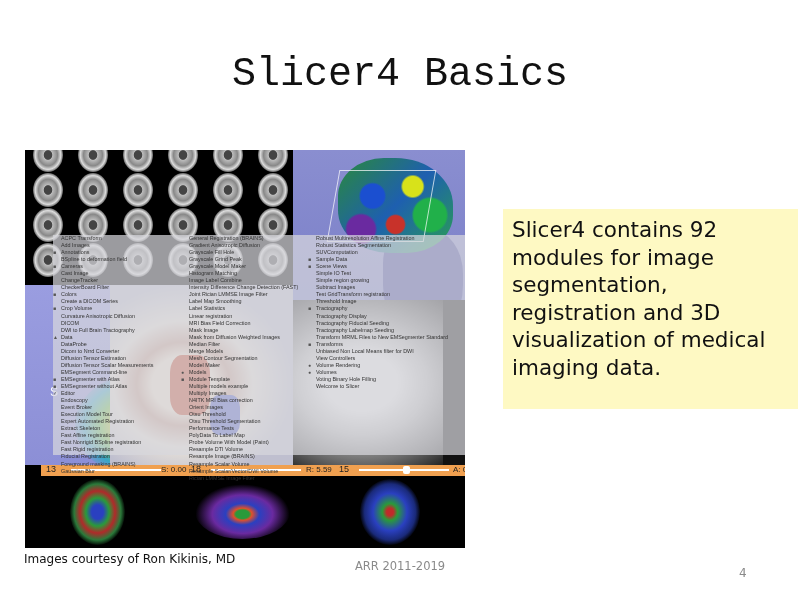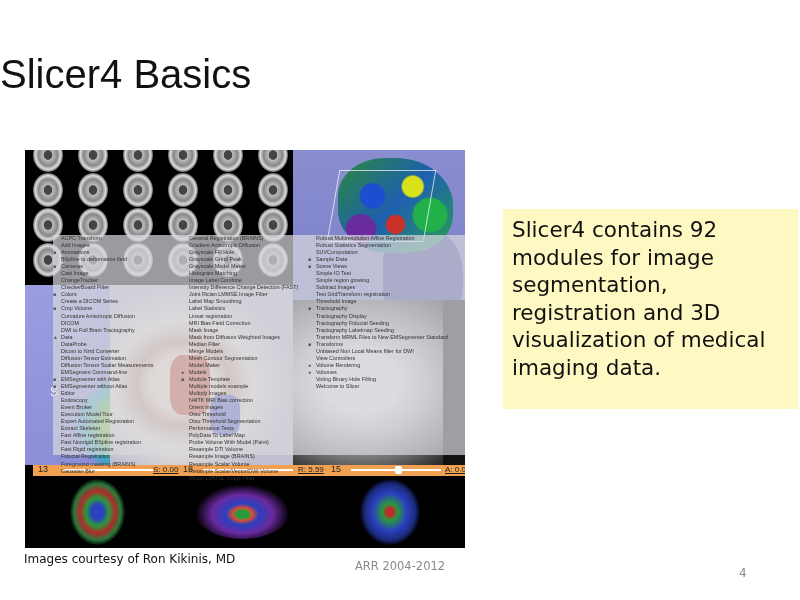--- a/index.html
+++ b/index.html
@@ -1,17 +1,17 @@
 <!DOCTYPE html>
 <html><head>
 <meta charset="utf-8">
 <style>
   html,body{margin:0;padding:0;background:#fff;}
   body{width:800px;height:600px;position:relative;overflow:hidden;font-family:"Liberation Sans",sans-serif;}
-  .title{position:absolute;left:0;top:52px;width:800px;text-align:left;font-size:40px;color:#111;font-family:Liberation Sans, sans-serif;font-weight:normal;letter-spacing:0px;}
+  .title{position:absolute;left:0;top:52px;width:800px;text-align:center;font-size:40px;color:#111;font-family:Liberation Mono, monospace;font-weight:normal;letter-spacing:0px;}
   .composite{position:absolute;left:25px;top:150px;width:440px;height:398px;background:#000;overflow:hidden;}
   
   .mr-grid{position:absolute;left:0;top:0;width:268px;height:135px;background:#000;}
   .mr-cell{position:absolute;width:30px;height:34px;border-radius:50%;
     background:radial-gradient(ellipse at 50% 50%,#444 0 18%,#bbb 22%,#888 45%,#ddd 60%,#555 72%,#000 76%);}
   
   .tracto{position:absolute;left:268px;top:0;width:172px;height:150px;background:linear-gradient(180deg,#8a8ed0,#7b80c8);}
   .fibers{position:absolute;left:45px;top:8px;width:115px;height:95px;border-radius:40% 50% 40% 45%;
     background:
       radial-gradient(circle at 30% 40%,#1b4fd0 0 12%,transparent 14%),
@@ -30,25 +30,25 @@
   
   .anat{position:absolute;left:85px;top:135px;width:183px;height:180px;
     background:radial-gradient(ellipse at 40% 55%,#f0e2d0 0 20%,#c8a090 30%,#e6e0d8 45%,#bfbfcf 70%);}
   .anat-red{position:absolute;left:60px;top:70px;width:40px;height:60px;background:#c54a2e;border-radius:30%;}
   .anat-blue{position:absolute;left:100px;top:110px;width:30px;height:40px;background:#4a58c4;border-radius:30%;}
   
   .ct{position:absolute;left:268px;top:150px;width:172px;height:165px;
     background:radial-gradient(ellipse at 40% 50%,#e8e8e8 0 25%,#b8b8b8 45%,#666 70%,#222 90%);}
   .ct-blackbar{position:absolute;right:0;top:150px;width:22px;height:165px;background:#111;}
   
-  .sliderrow{position:absolute;left:8px;top:315px;width:440px;height:11px;background:#f0a050;}
+  .sliderrow{position:absolute;left:16px;top:315px;width:440px;height:11px;background:#f0a050;}
   .slider-num{position:absolute;top:-1px;font-size:9px;color:#222;}
   .slider-track{position:absolute;top:4px;height:2px;background:#fff;}
   .slider-handle{position:absolute;top:1px;width:7px;height:8px;background:#fff;border-radius:2px;}
-  .slider-val{position:absolute;top:0;font-size:8px;color:#222;text-decoration:underline;}
+  .slider-val{position:absolute;top:0;font-size:8px;color:#222;}
   
   .dti{position:absolute;top:326px;height:72px;background:#000;border-right:1px solid #333;}
   .dti-brain{position:absolute;border-radius:50%;}
   
   .menu{position:absolute;left:53px;top:235px;width:412px;height:220px;background:rgba(215,215,220,0.72);}
   .menu-col{position:absolute;top:0;font-size:5.4px;line-height:7.05px;color:#333;white-space:nowrap;}
   .menu-item{display:block;height:7.05px;position:relative;padding-left:8px;}
   .menu-item .mk{position:absolute;left:0;top:0;font-size:5px;color:#555;}
   
   .callout{position:absolute;left:503px;top:209px;width:295px;height:200px;background:#fef9c3;}
@@ -234,16 +234,16 @@
     </div>
 </div>
 
 <div class="callout">
   <div class="callout-text">Slicer4 contains 92 modules for image segmentation, registration and 3D visualization of medical imaging data.</div>
 </div>
 
 <div class="credit">Images courtesy of Ron Kikinis, MD</div>
 
 <div class="footer">
-  <div>ARR 2004-2012</div>
+  <div>ARR 2011-2019</div>
 </div>
 
 <div class="pagenum">4</div>
 
 </body></html>

